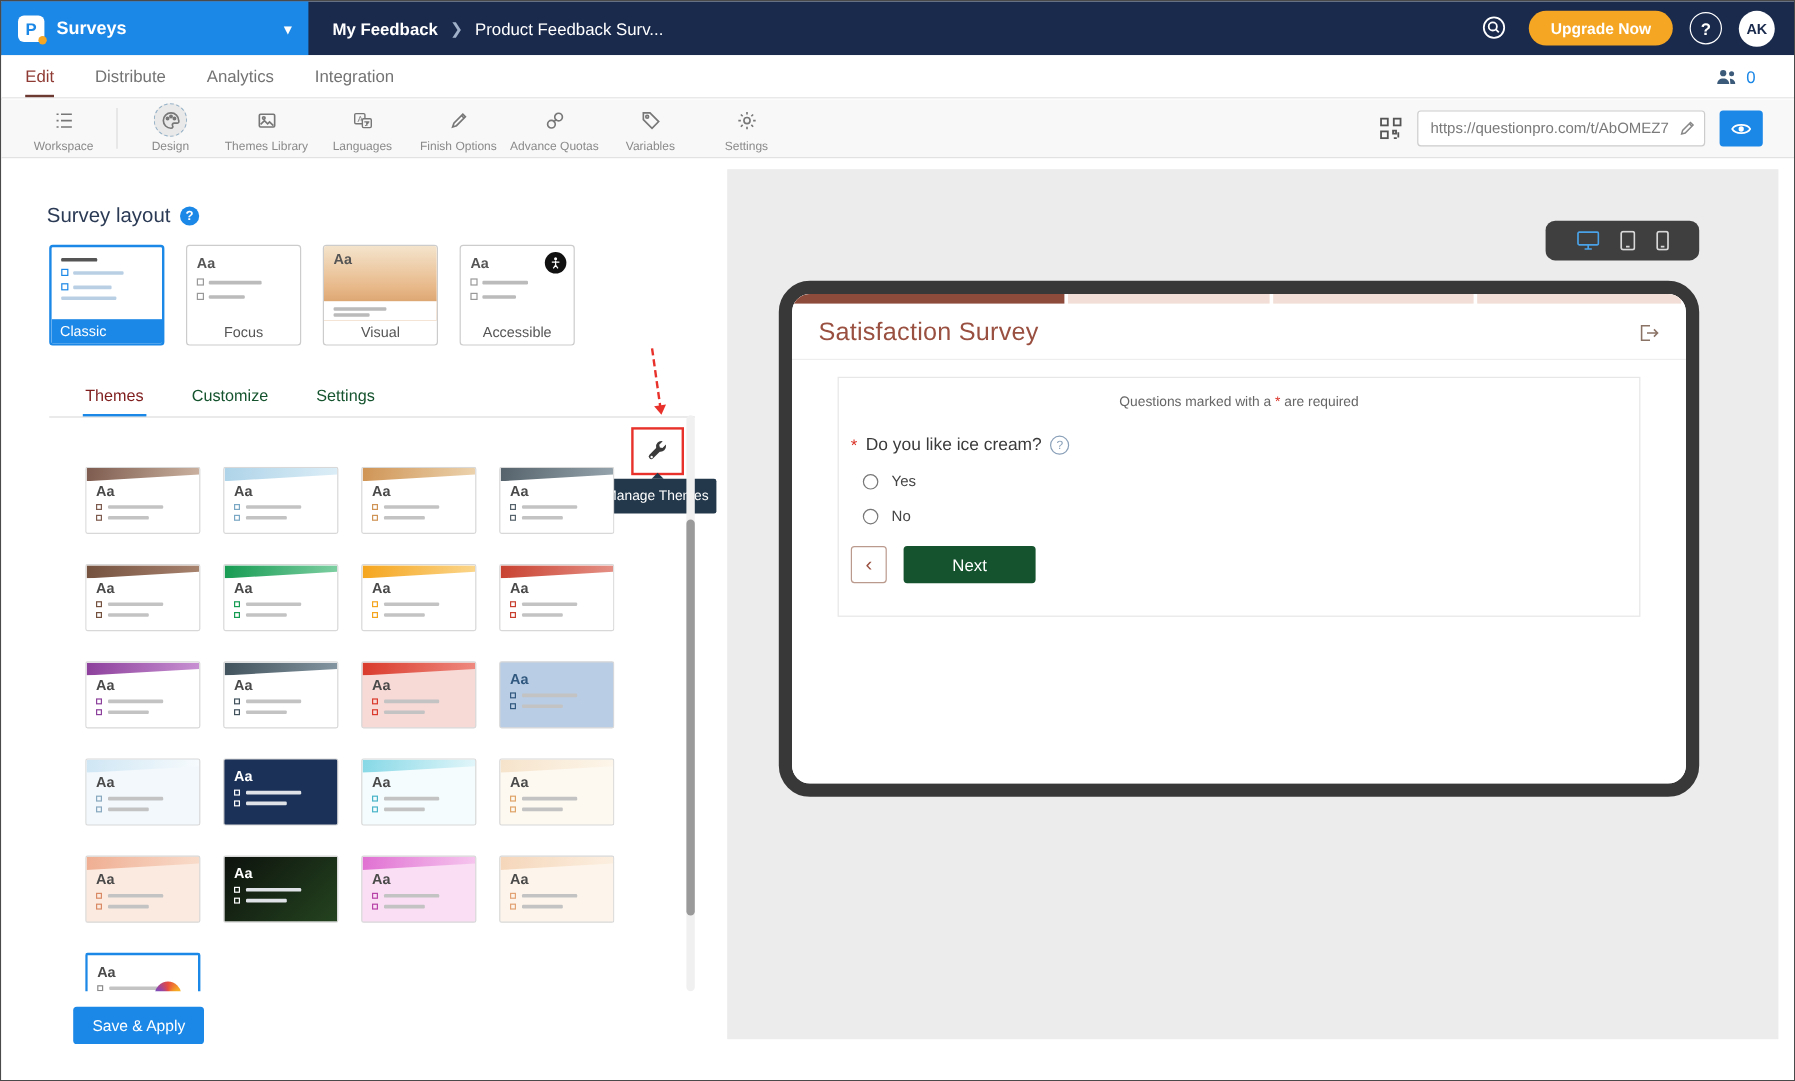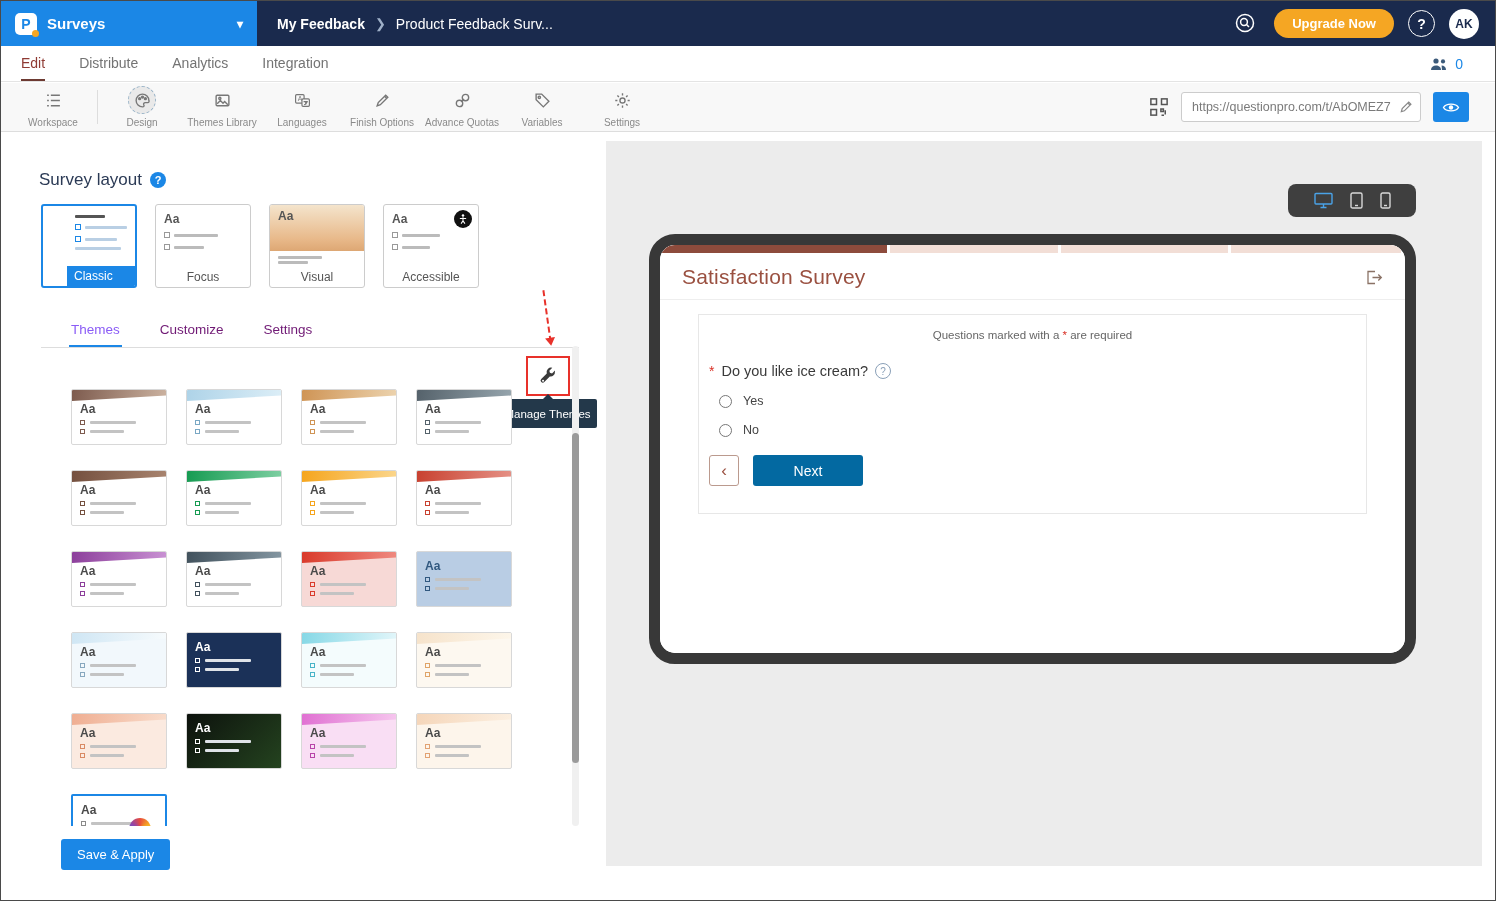--- a/index.html
+++ b/index.html
@@ -45,39 +45,39 @@
 
   
   .content { position:absolute; left:0; top:131px; width:100%; height:770px; background:#fff; }
 
   
   .lp-title { position:absolute; left:38px; top:38px; font-size:17px; color:#2b3a55; font-weight:500; display:flex; align-items:center; gap:8px; }
   .q-help { width:16px; height:16px; background:#1b87e6; color:#fff; border-radius:50%; font-size:11px; font-weight:bold; display:inline-flex; align-items:center; justify-content:center; cursor:pointer; }
 
   .layout-row { position:absolute; left:40px; top:72px; display:flex; gap:18px; }
   .layout-card { width:96px; height:84px; border:1px solid #ccc; border-radius:3px; background:#fff; overflow:hidden; cursor:pointer; display:flex; flex-direction:column; }
-  .layout-card.selected { border:2px solid #1b87e6;padding-left:24px; }
+  .layout-card.selected { border:2px solid #1b87e6; }
   .lc-thumb { flex:1; position:relative; padding:7px 8px; }
   .lc-label { height:20px; font-size:12px; color:#555; display:flex; align-items:center; justify-content:center; }
   .layout-card.selected .lc-label { background:#1b87e6; color:#fff; justify-content:flex-start; padding-left:7px; }
   .mini-line { height:3px; background:#b9cfe4; border-radius:1px; margin:5px 0 0 0; }
   .mini-line.dark { background:#555; width:30px; margin-top:2px; }
   .mini-row { display:flex; align-items:center; gap:4px; margin-top:6px; }
   .mini-sq { width:6px; height:6px; border:1px solid #1b87e6; flex:none; }
   .mini-sq.gray { border-color:#999; }
   .mini-aa { font-size:12px; font-weight:bold; color:#555; }
   .thumb-visual { background:linear-gradient(180deg,#f4e4cc 0%,#e8b98a 55%,#cf8f55 100%); }
   .thumb-visual .mini-aa { position:absolute; top:4px; left:8px; }
   .visual-strip { position:absolute; left:0; right:0; bottom:0; height:16px; background:#fff; padding:3px 8px; }
   .visual-strip .mini-line { background:#bbb; margin-top:2px; }
   .acc-badge { position:absolute; top:5px; right:6px; width:18px; height:18px; background:#111; border-radius:50%; display:flex; align-items:center; justify-content:center; }
 
   .lp-tabs { position:absolute; left:40px; top:182px; width:538px; border-bottom:1px solid #ddd; display:flex; gap:36px; padding:0 28px; }
-  .lp-tab { font-size:13.5px; color:#701a75; padding:8px 2px; border-bottom:2px solid transparent; cursor:pointer; }
-  .lp-tab.active { color:#8b5cf6; border-bottom-color:#1b87e6; }
+  .lp-tab { font-size:13.5px; color:#14532d; padding:8px 2px; border-bottom:2px solid transparent; cursor:pointer; }
+  .lp-tab.active { color:#7f1d1d; border-bottom-color:#1b87e6; }
 
   .wrench-btn { position:absolute; left:525px; top:224px; width:44px; height:40px; background:#fff; border:2px solid #e8312a; display:flex; align-items:center; justify-content:center; cursor:pointer; }
   .annot-arrow { position:absolute; left:545px; top:158px; height:52px; width:0; border-left:2px dashed #e8312a; transform:rotate(-8deg); }
   .annot-arrow::after { content:''; position:absolute; left:-6px; bottom:-9px; border:5px solid transparent; border-top:8px solid #e8312a; }
   .tooltip { position:absolute; left:497px; top:267px; width:99px; height:29px; background:#23384a; color:#fff; font-size:11.5px; border-radius:2px; display:flex; align-items:center; justify-content:center; }
   .tooltip::before { content:''; position:absolute; top:-5px; left:45px; border-left:5px solid transparent; border-right:5px solid transparent; border-bottom:5px solid #23384a; }
 
   .theme-grid { position:absolute; left:70px; top:257px; width:441px; height:437px; overflow:hidden; display:grid; grid-template-columns:repeat(4,96px); grid-auto-rows:56px; column-gap:19px; row-gap:25px; }
   .theme-tile { position:relative; width:96px; height:56px; border:1px solid #d8d8d8; border-radius:2px; background:#fff; overflow:hidden; cursor:pointer; }
   .theme-tile.selected { border:2px solid #1b87e6; }
@@ -114,21 +114,21 @@
   .req-star, .q-star { color:#d93025; }
   .q-row { display:flex; align-items:center; gap:7px; margin:22px 0 0 10px; }
   .q-star { font-size:14px; }
   .q-text { font-size:14.5px; color:#3a3a3a; }
   .q-help-o { width:16px; height:16px; border:1px solid #8aa0b8; border-radius:50%; color:#8aa0b8; font-size:10px; display:inline-flex; align-items:center; justify-content:center; cursor:pointer; }
   .opt-row { display:flex; align-items:center; gap:11px; margin:15px 0 0 20px; cursor:pointer; }
   .radio { width:13px; height:13px; border:1.5px solid #777; border-radius:50%; background:#fff; flex:none; }
   .opt-label { font-size:12.5px; color:#444; }
   .btn-row { display:flex; align-items:center; gap:14px; margin:18px 0 0 10px; }
   .back-btn { width:30px; height:31px; background:#fff; border:1px solid #bb9a8e; border-radius:3px; color:#9a5040; font-size:17px; display:flex; align-items:center; justify-content:center; cursor:pointer; }
-  .next-btn { width:110px; height:31px; background:#0369a1; border:none; border-radius:3px; color:#fff; font-size:14px; font-family:inherit; cursor:pointer; }
+  .next-btn { width:110px; height:31px; background:#14532d; border:none; border-radius:3px; color:#fff; font-size:14px; font-family:inherit; cursor:pointer; }
 
   svg { display:block; }
 </style>
 </head>
 <body>
 
 <div class="page">
 
   <header class="topbar">
     <div class="product-box">

